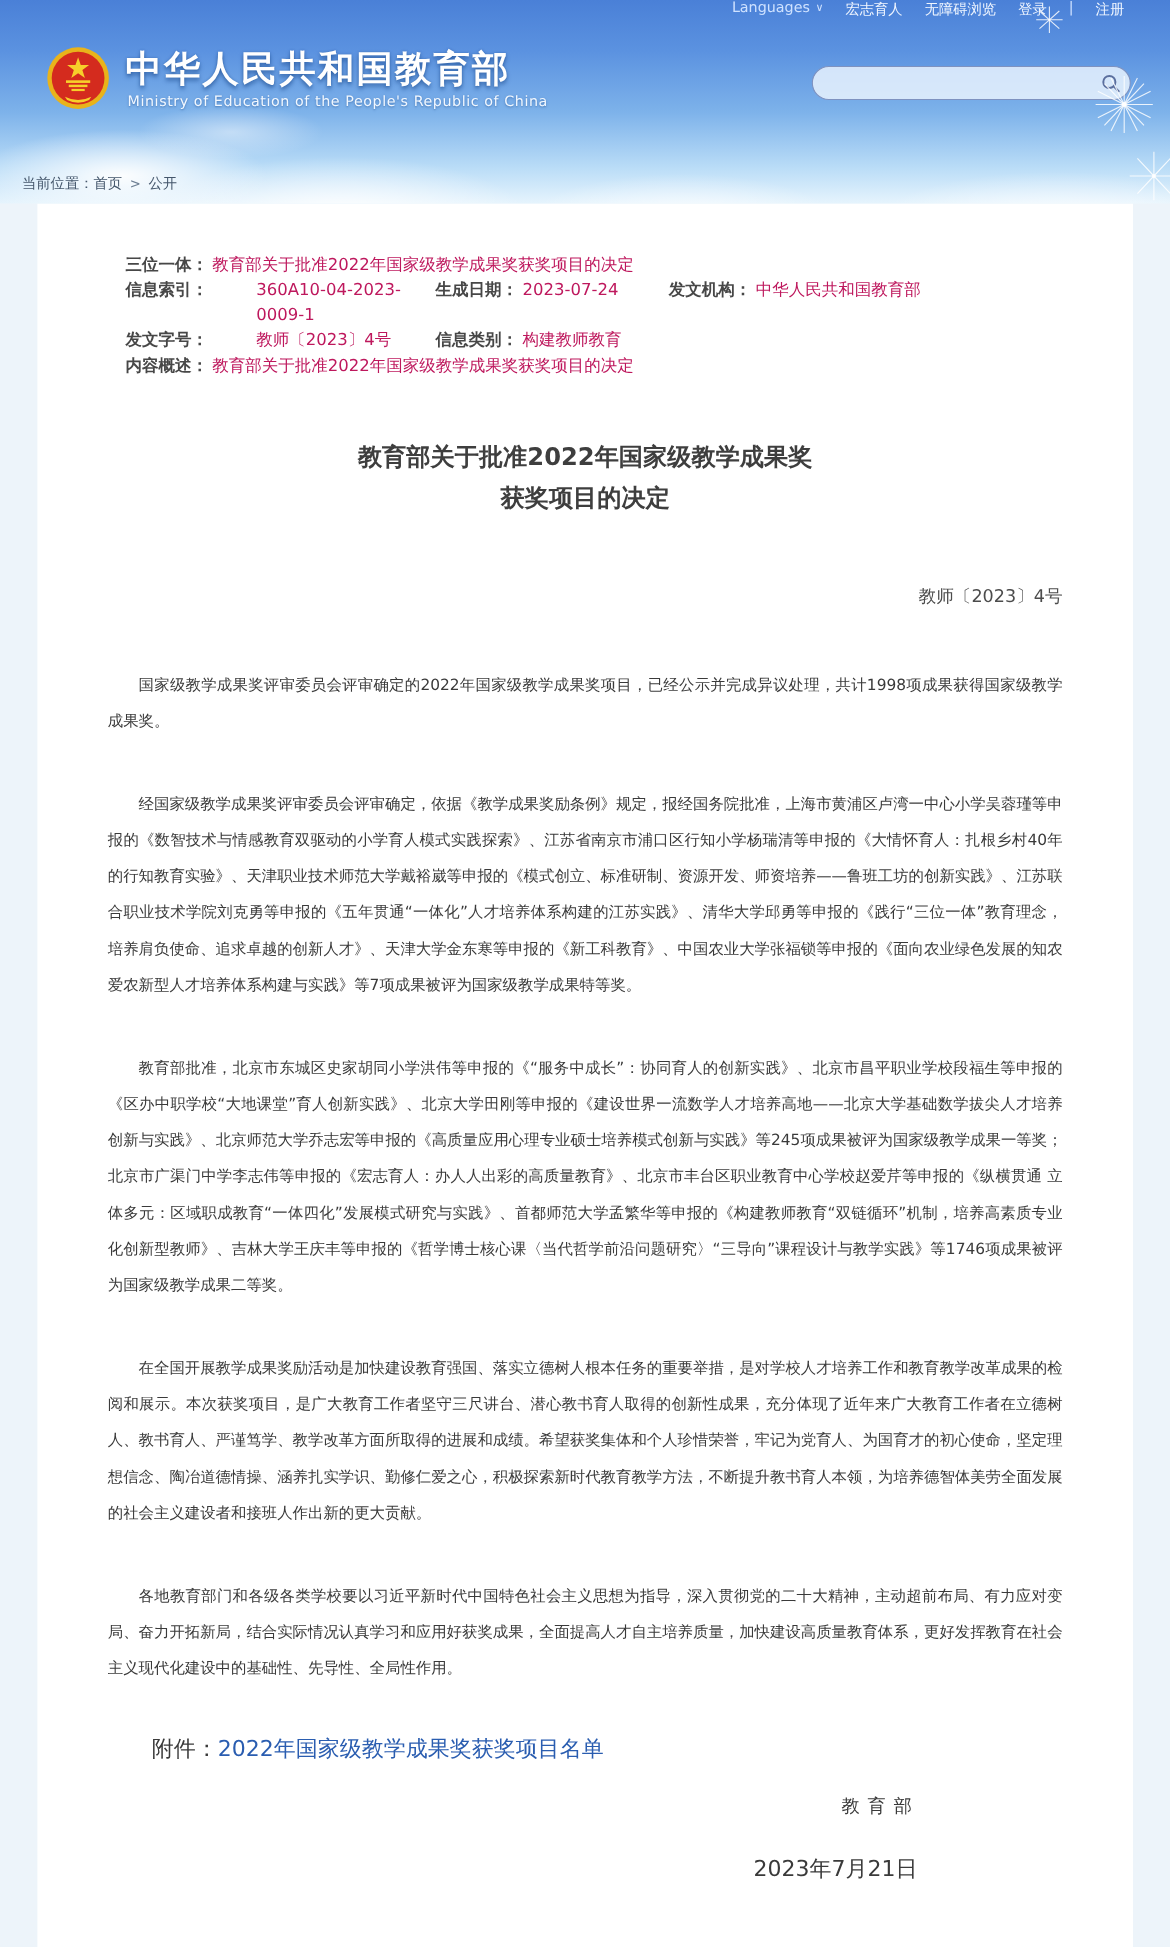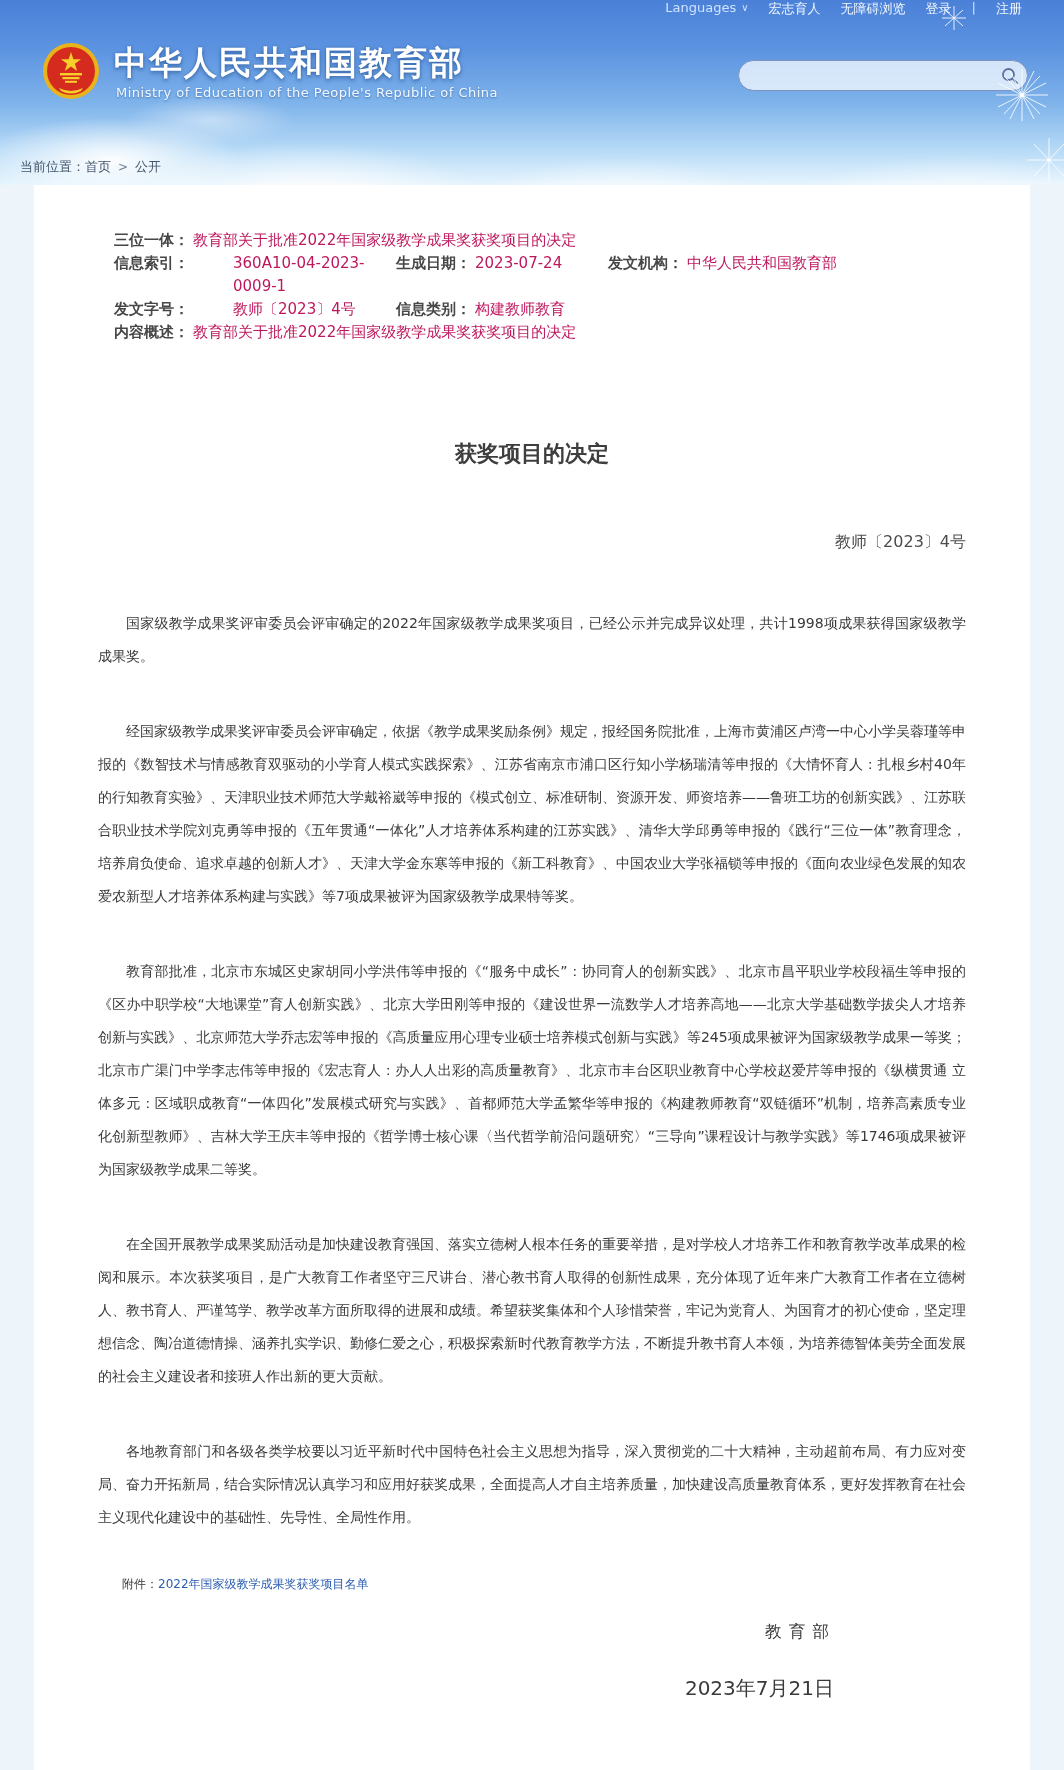--- a/index.html
+++ b/index.html
@@ -92,21 +92,21 @@
   .doc-title {
     margin: 54px 0 0; text-align: center;
     font-size: 22px; font-weight: bold; color: #3e3e3e; line-height: 37px;
   }
   .doc-number {
     margin-top: 60px; text-align: right;
     font-size: 16px; color: #4c4c4c;
   }
   .body-text { margin-top: 54px; font-size: 14px; color: #3a3a3a; line-height: 33px; text-align: justify; }
   .body-text p { margin: 0 0 42px; text-indent: 2em; }
-  .attachment { text-indent: 2em; font-size: 12px; color: #3a3a3a; margin: 2px 0 0; }
+  .attachment { text-indent: 2em; font-size: 20px; color: #3a3a3a; margin: 2px 0 0; }
   .attachment a { color: #2a5db0; text-decoration: none; cursor: pointer; }
   .signature { margin-top: 28px; text-align: right; padding-right: 136px; font-size: 16.5px; color: #3a3a3a; letter-spacing: 1px; }
   .doc-date  { margin-top: 32px; text-align: right; padding-right: 132px; font-size: 20px; color: #3a3a3a; }
 </style>
 </head>
 <body>
 
 <div class="page">
 
   <div class="sky">
@@ -230,21 +230,21 @@
           <span class="meta-value">构建教师教育</span>
         </span>
       </div>
       <div class="meta-row">
         <span class="meta-label">内容概述：</span>
         <span class="meta-value">教育部关于批准2022年国家级教学成果奖获奖项目的决定</span>
       </div>
     </div>
 
     <h2 class="doc-title">
-      <br>
+      <span>教育部关于批准2022年国家级教学成果奖</span><br>
       <span>获奖项目的决定</span>
     </h2>
 
     <div class="doc-number">教师〔2023〕4号</div>
 
     <div class="body-text">
       <p>国家级教学成果奖评审委员会评审确定的2022年国家级教学成果奖项目，已经公示并完成异议处理，共计1998项成果获得国家级教学成果奖。</p>
       <p>经国家级教学成果奖评审委员会评审确定，依据《教学成果奖励条例》规定，报经国务院批准，上海市黄浦区卢湾一中心小学吴蓉瑾等申报的《数智技术与情感教育双驱动的小学育人模式实践探索》、江苏省南京市浦口区行知小学杨瑞清等申报的《大情怀育人：扎根乡村40年的行知教育实验》、天津职业技术师范大学戴裕崴等申报的《模式创立、标准研制、资源开发、师资培养——鲁班工坊的创新实践》、江苏联合职业技术学院刘克勇等申报的《五年贯通“一体化”人才培养体系构建的江苏实践》、清华大学邱勇等申报的《践行“三位一体”教育理念，培养肩负使命、追求卓越的创新人才》、天津大学金东寒等申报的《新工科教育》、中国农业大学张福锁等申报的《面向农业绿色发展的知农爱农新型人才培养体系构建与实践》等7项成果被评为国家级教学成果特等奖。</p>
       <p>教育部批准，北京市东城区史家胡同小学洪伟等申报的《“服务中成长”：协同育人的创新实践》、北京市昌平职业学校段福生等申报的《区办中职学校“大地课堂”育人创新实践》、北京大学田刚等申报的《建设世界一流数学人才培养高地——北京大学基础数学拔尖人才培养创新与实践》、北京师范大学乔志宏等申报的《高质量应用心理专业硕士培养模式创新与实践》等245项成果被评为国家级教学成果一等奖；北京市广渠门中学李志伟等申报的《宏志育人：办人人出彩的高质量教育》、北京市丰台区职业教育中心学校赵爱芹等申报的《纵横贯通 立体多元：区域职成教育“一体四化”发展模式研究与实践》、首都师范大学孟繁华等申报的《构建教师教育“双链循环”机制，培养高素质专业化创新型教师》、吉林大学王庆丰等申报的《哲学博士核心课〈当代哲学前沿问题研究〉“三导向”课程设计与教学实践》等1746项成果被评为国家级教学成果二等奖。</p>
       <p>在全国开展教学成果奖励活动是加快建设教育强国、落实立德树人根本任务的重要举措，是对学校人才培养工作和教育教学改革成果的检阅和展示。本次获奖项目，是广大教育工作者坚守三尺讲台、潜心教书育人取得的创新性成果，充分体现了近年来广大教育工作者在立德树人、教书育人、严谨笃学、教学改革方面所取得的进展和成绩。希望获奖集体和个人珍惜荣誉，牢记为党育人、为国育才的初心使命，坚定理想信念、陶冶道德情操、涵养扎实学识、勤修仁爱之心，积极探索新时代教育教学方法，不断提升教书育人本领，为培养德智体美劳全面发展的社会主义建设者和接班人作出新的更大贡献。</p>

